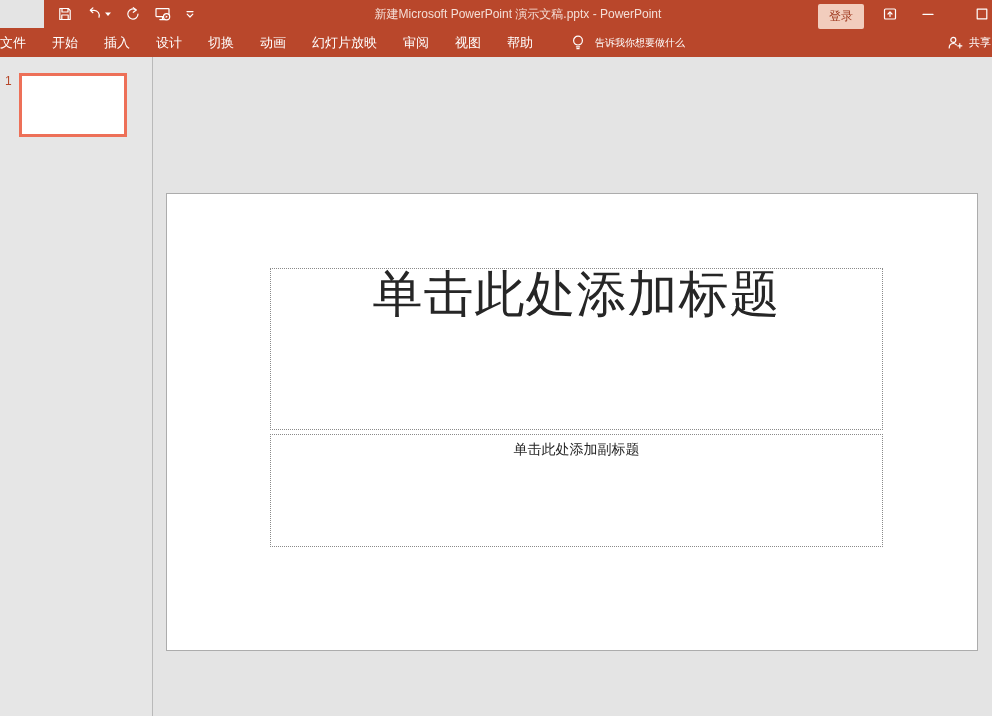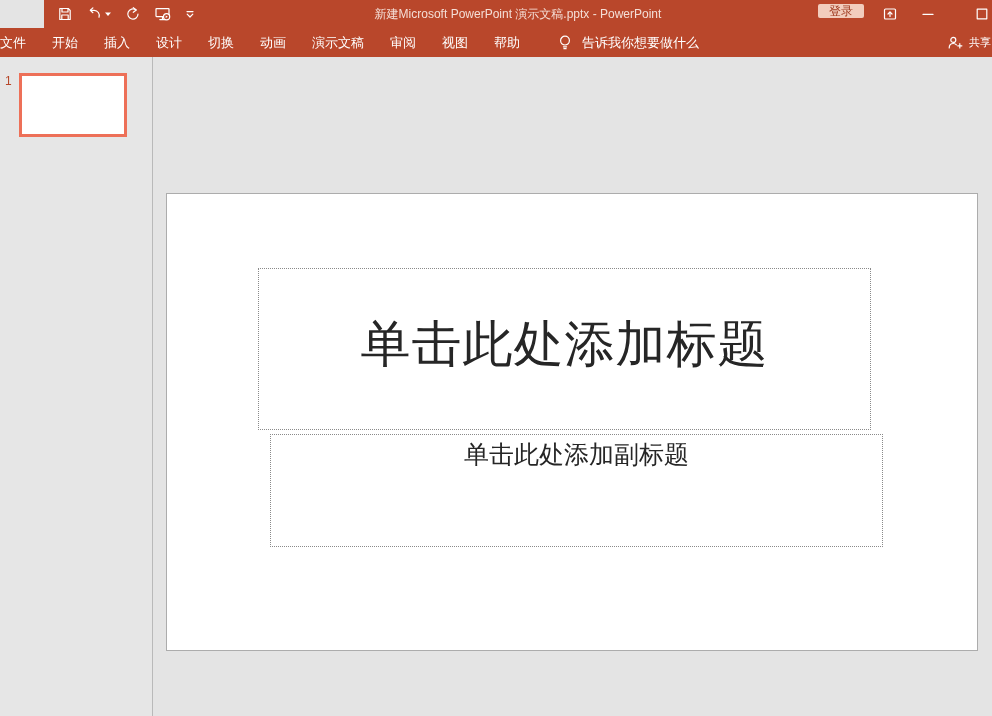--- a/index.html
+++ b/index.html
@@ -13,38 +13,38 @@
   .titlebar{position:relative;height:28px;background:var(--brand,#b9472b);margin-left:44px;}
   .qat{position:absolute;left:13px;top:0;height:28px;display:flex;align-items:center;gap:13px;}
   .qat .qbtn{display:flex;align-items:center;gap:2px;cursor:default;}
   .qat svg{display:block;}
   .win-title{
     position:absolute;left:50%;top:0;transform:translateX(-50%);
     height:28px;line-height:28px;font-size:12px;color:var(--title_text,#f4ded6);
     white-space:nowrap;
   }
   .signin-btn{
-    position:absolute;left:774px;top:4px;width:46px;height:14px;
+    position:absolute;left:774px;top:4px;width:46px;height:25px;
     background:var(--signin_bg,#f2cdbd);color:var(--signin_text,#a03c22);
     font-size:12px;display:flex;align-items:center;justify-content:center;
     border-radius:2px;cursor:default;font-family:inherit;border:none;
   }
   .winbtn{position:absolute;top:6px;width:16px;height:16px;}
   .winbtn.rdo{left:838px;}
   .winbtn.min{left:876px;}
   .winbtn.max{left:930px;}
   .winbtn.cls{left:982px;}
   
   .tabrow{
     height:29px;background:var(--brand,#b9472b);display:flex;align-items:center;
     color:#fff;
   }
   .tab{padding:0 13px;font-size:13px;line-height:29px;white-space:nowrap;cursor:default;}
   .tab:first-child{padding-left:0;}
-  .tellme{display:flex;align-items:center;gap:9px;margin-left:24px;font-size:13px;cursor:default;}
+  .tellme{display:flex;align-items:center;gap:9px;margin-left:24px;font-size:10px;cursor:default;}
   .share{margin-left:auto;display:flex;align-items:center;gap:5px;font-size:11px;padding-right:1px;cursor:default;}
   
   .content{display:flex;height:659px;}
   .thumb-panel{
     width:153px;background:var(--panel_bg,#e6e6e6);
     border-right:1px solid var(--divider,#b9b9b9);box-sizing:border-box;
   }
   .thumb-row{display:flex;padding-top:16px;}
   .thumb-num{
     width:19px;box-sizing:border-box;padding-left:5px;padding-top:1px;
@@ -58,27 +58,27 @@
   .slide{
     position:absolute;left:13px;top:136px;width:812px;height:458px;
     background:var(--slide_bg,#fff);border:1px solid var(--slide_border,#acacac);
     box-sizing:border-box;
   }
   .ph{
     position:absolute;box-sizing:border-box;
     border:1px dotted var(--placeholder_border,#8a8a8a);
     display:flex;justify-content:center;color:var(--placeholder_text,#262626);
   }
-  .ph-title{left:91px;top:74px;width:613px;height:162px;align-items:center;}
+  .ph-title{left:103px;top:74px;width:613px;height:162px;align-items:flex-start;}
   .ph-title span{
     font-size:50px;font-weight:200;line-height:1;padding-bottom:10px;
     letter-spacing:1px;white-space:nowrap;
   }
   .ph-subtitle{left:103px;top:240px;width:613px;height:113px;align-items:flex-start;}
-  .ph-subtitle span{font-size:25px;font-weight:300;line-height:1;padding-top:7px;white-space:nowrap;}
+  .ph-subtitle span{font-size:14px;font-weight:300;line-height:1;padding-top:7px;white-space:nowrap;}
   .ico{stroke:#fff;fill:none;stroke-width:1.2;stroke-linecap:round;stroke-linejoin:round;}
 </style>
 </head>
 <body>
 
 <div class="app">
 
   <div class="titlebar">
 
     <div class="qat">
@@ -140,21 +140,21 @@
     </svg>
   </div>
 
   <div class="tabrow">
     <div class="tab">文件</div>
     <div class="tab">开始</div>
     <div class="tab">插入</div>
     <div class="tab">设计</div>
     <div class="tab">切换</div>
     <div class="tab">动画</div>
-    <div class="tab">演示文稿</div>
+    <div class="tab">幻灯片放映</div>
     <div class="tab">审阅</div>
     <div class="tab">视图</div>
     <div class="tab">帮助</div>
 
     <div class="tellme">
       <svg class="ico" width="16" height="17" viewBox="0 0 16 17">
         <circle cx="8" cy="6.6" r="4.4"></circle>
           <path d="M6.4 12.8h3.2M6.9 14.7h2.2"></path>
       </svg>
       <span>告诉我你想要做什么</span>

